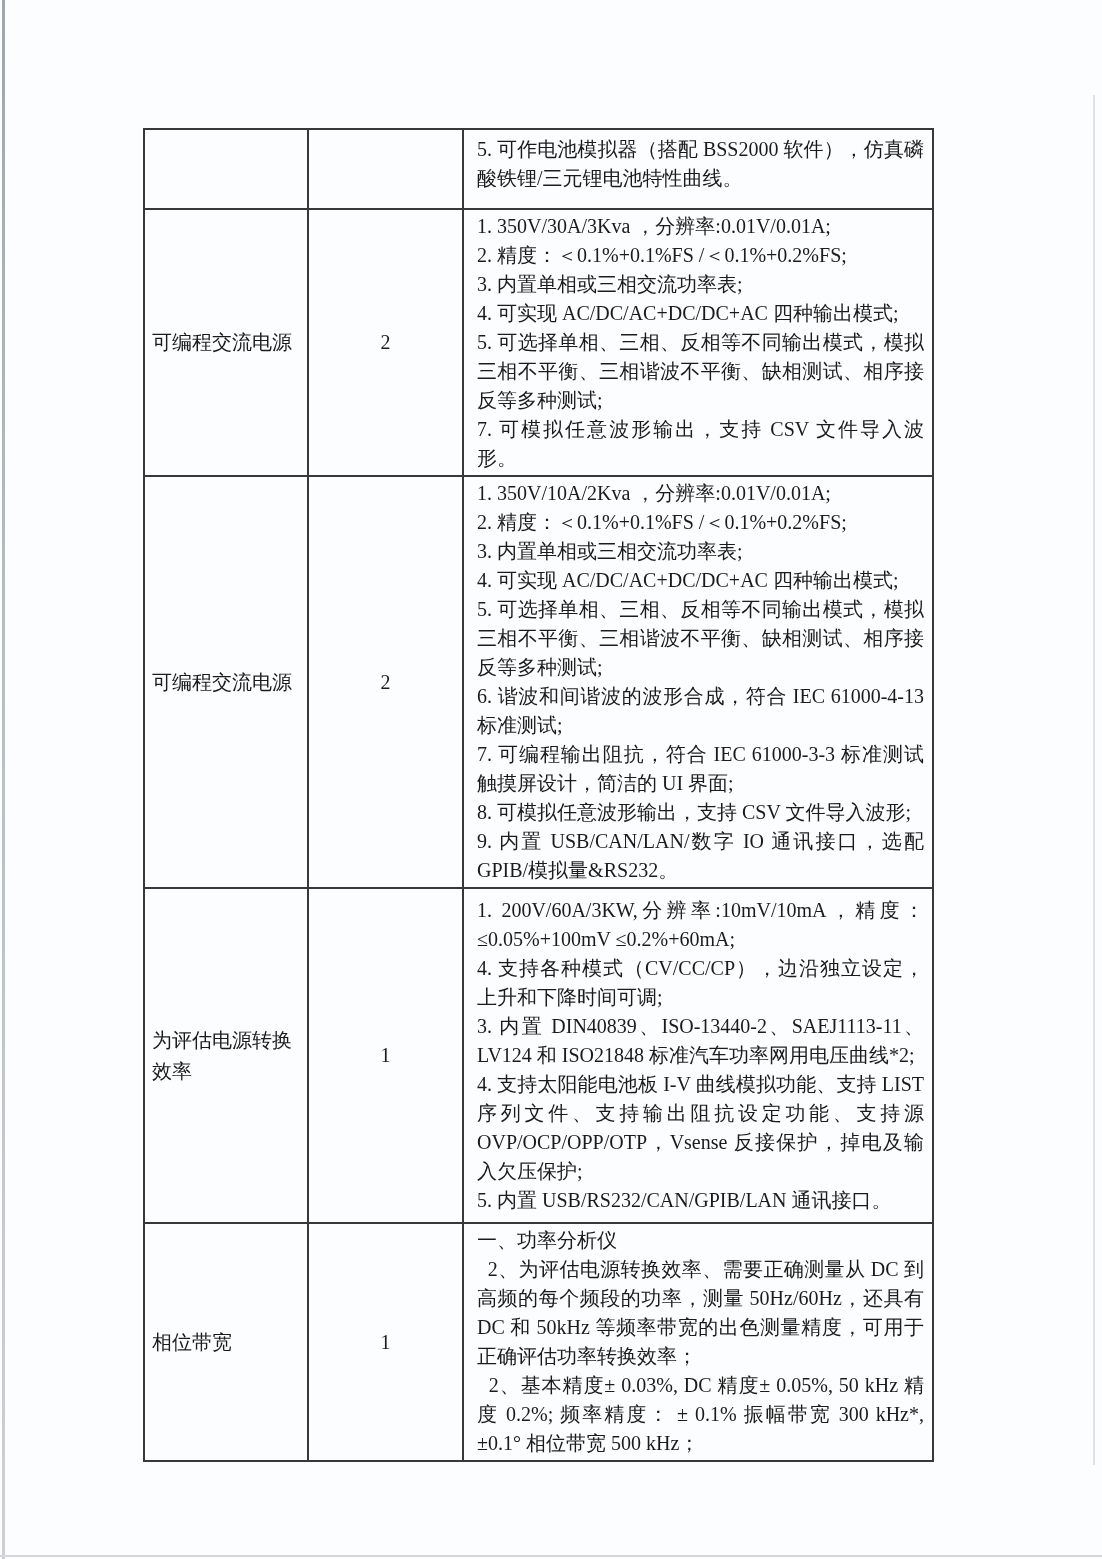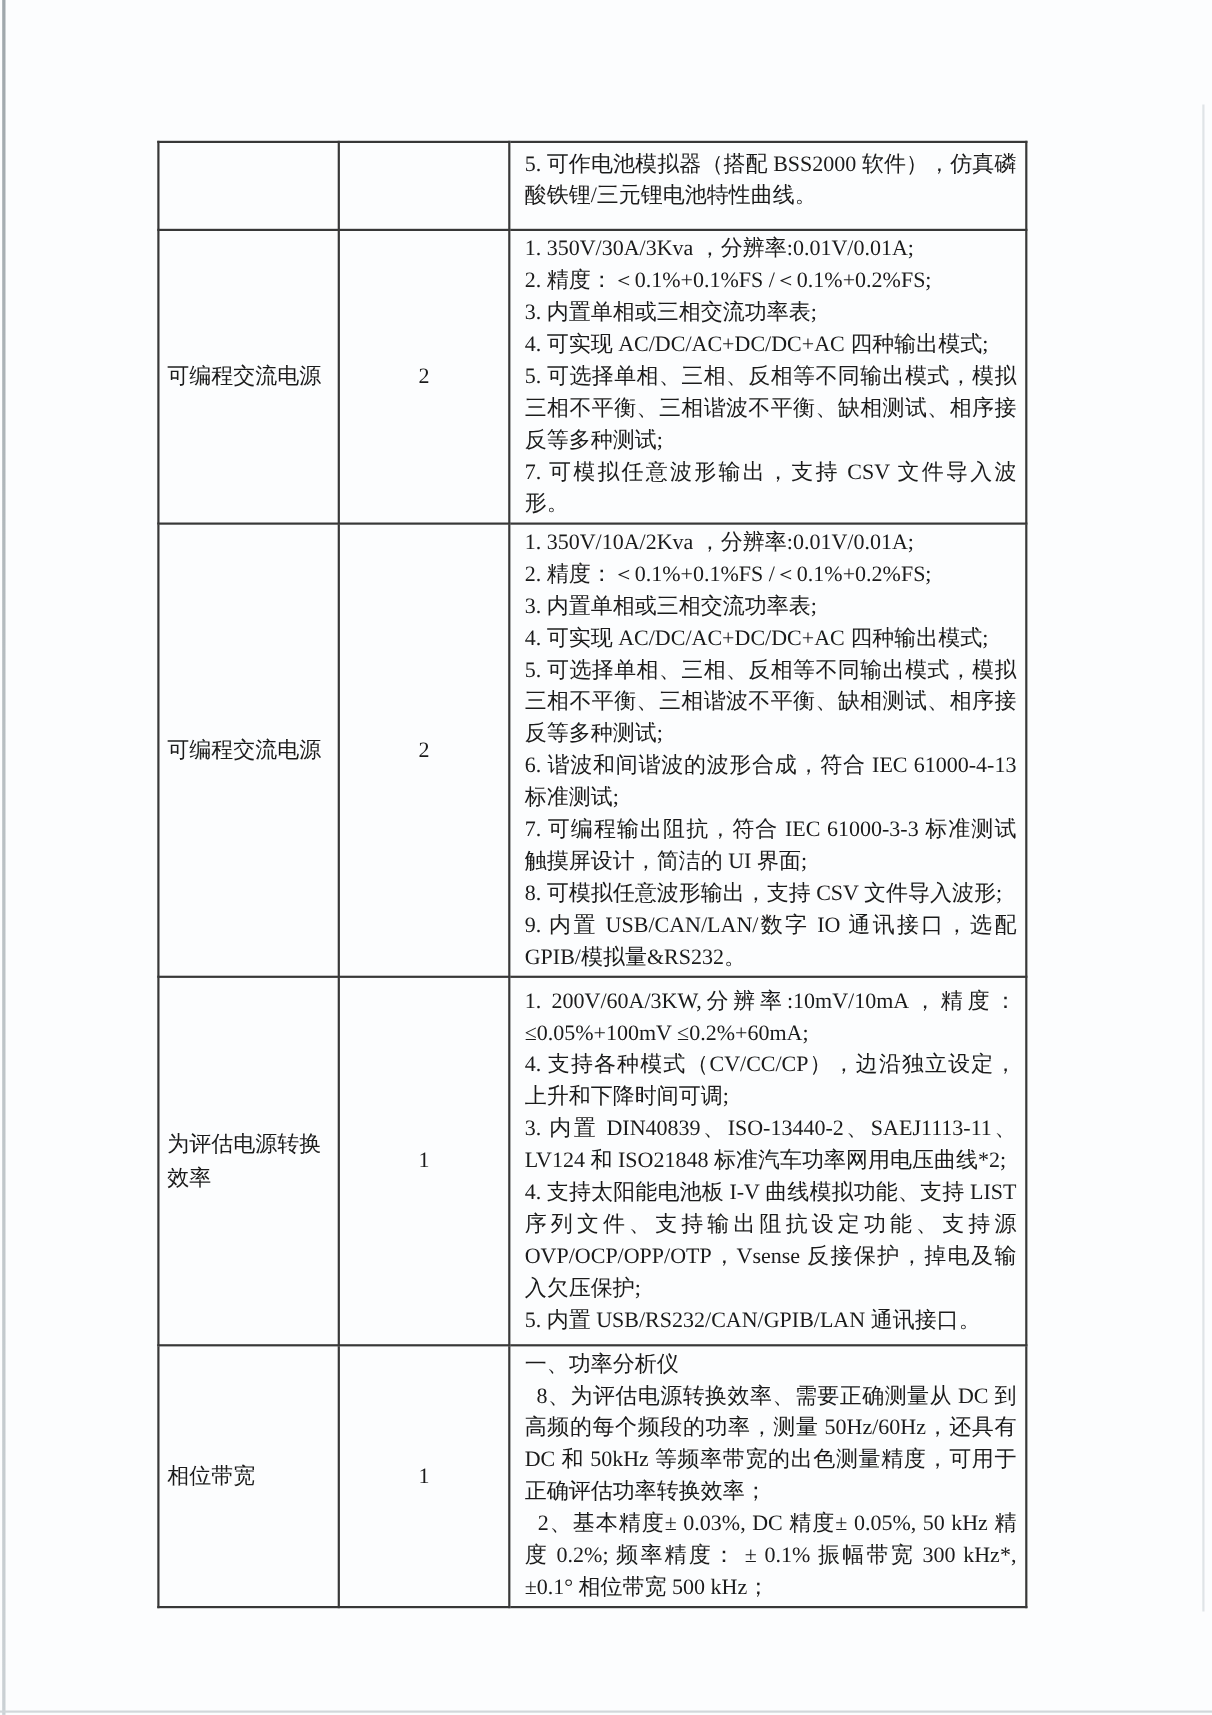--- a/index.html
+++ b/index.html
@@ -132,19 +132,19 @@
             <div class="spec-line">3. 内置 DIN40839、ISO-13440-2、SAEJ1113-11、LV124 和 ISO21848 标准汽车功率网用电压曲线*2;</div>
             <div class="spec-line">4. 支持太阳能电池板 I-V 曲线模拟功能、支持 LIST 序列文件、支持输出阻抗设定功能、支持源 OVP/OCP/OPP/OTP，Vsense 反接保护，掉电及输入欠压保护;</div>
             <div class="spec-line">5. 内置 USB/RS232/CAN/GPIB/LAN 通讯接口。</div>
           </td>
         </tr>
         <tr>
           <td class="name-cell">相位带宽</td>
           <td class="qty-cell">1</td>
           <td class="spec-cell">
             <div class="spec-line">一、功率分析仪</div>
-            <div class="spec-line">  8、为评估电源转换效率、需要正确测量从 DC 到高频的每个频段的功率，测量 50Hz/60Hz，还具有 DC 和 50kHz 等频率带宽的出色测量精度，可用于正确评估功率转换效率；</div>
+            <div class="spec-line">  2、为评估电源转换效率、需要正确测量从 DC 到高频的每个频段的功率，测量 50Hz/60Hz，还具有 DC 和 50kHz 等频率带宽的出色测量精度，可用于正确评估功率转换效率；</div>
             <div class="spec-line">  2、基本精度± 0.03%, DC 精度± 0.05%, 50 kHz 精度 0.2%; 频率精度： ± 0.1% 振幅带宽 300 kHz*, ±0.1° 相位带宽 500 kHz；</div>
           </td>
         </tr>
       </tbody>
   </table>
 </div>
 
 </body></html>

